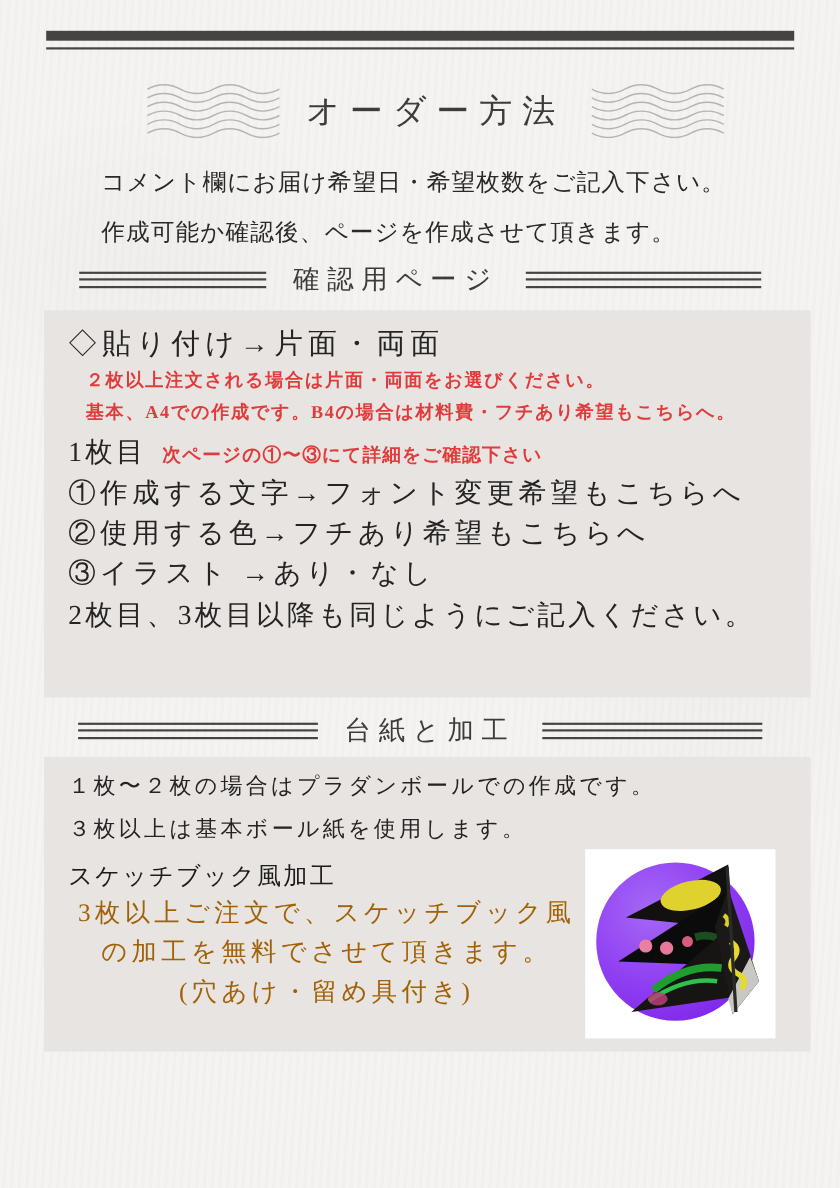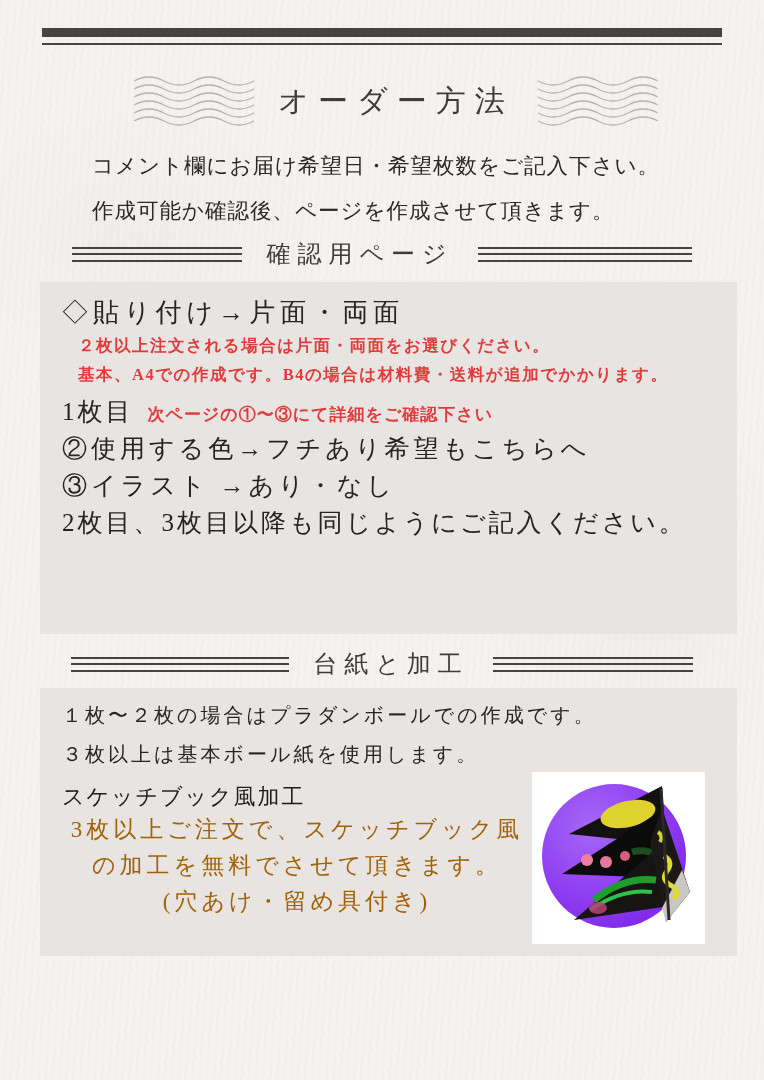--- a/index.html
+++ b/index.html
@@ -99,25 +99,26 @@
   <div class="lines3 w-right1">
       <span></span>
       <span></span>
       <span></span>
     </div>
 </div>
 
 <div class="panel confirm hand">
   <div class="item">◇貼り付け→片面・両面</div>
   <div class="note">２枚以上注文される場合は片面・両面をお選びください。</div>
-  <div class="note">基本、A4での作成です。B4の場合は材料費・送料が追加でかかります。</div>
+  <div class="note">基本、A4での作成です。B4の場合は材料費・フチあり希望もこちらへ。</div>
   <div class="sheet-line">
     <span class="sheet-label">1枚目</span>
     <span class="sheet-note">次ページの①〜③にて詳細をご確認下さい</span>
   </div>
+  <div class="step">①作成する文字→フォント変更希望もこちらへ</div>
   <div class="step">②使用する色→フチあり希望もこちらへ</div>
   <div class="step">③イラスト →あり・なし</div>
   <div class="closing">2枚目、3枚目以降も同じようにご記入ください。</div>
 </div>
 
 <div class="sec-head material">
   <div class="lines3 w-left2">
       <span></span>
       <span></span>
       <span></span>

